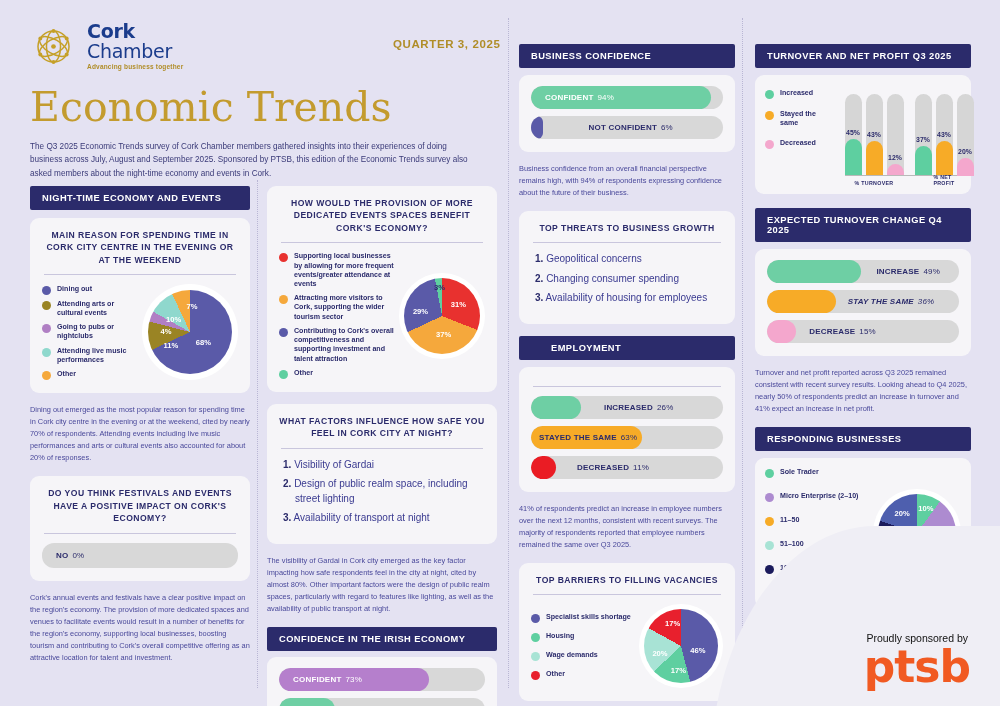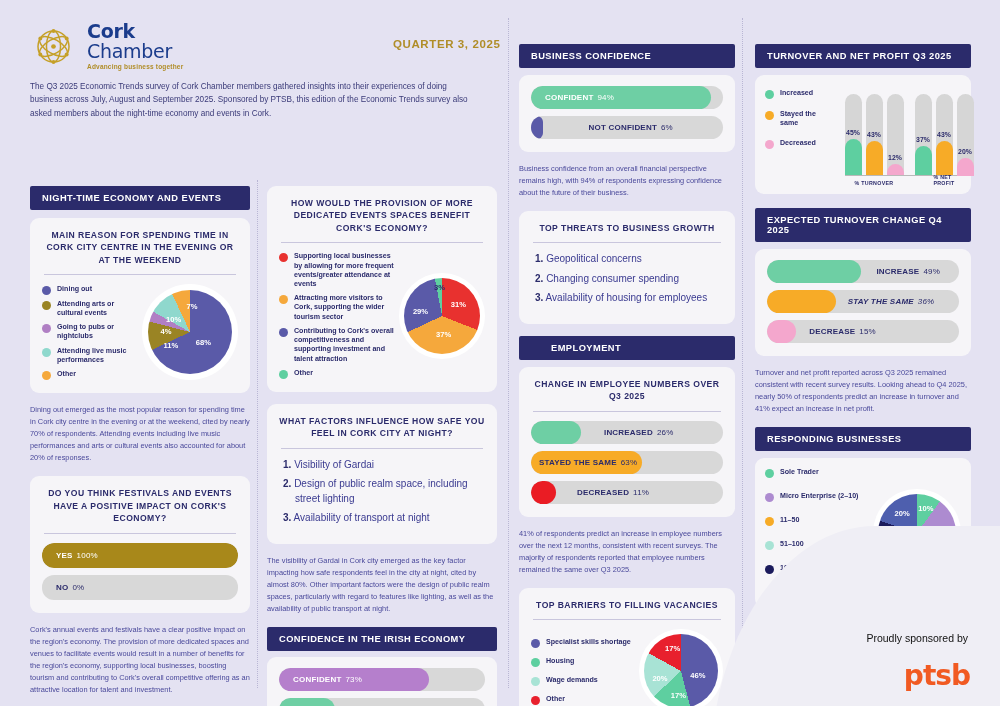--- a/index.html
+++ b/index.html
@@ -125,21 +125,21 @@
     width: 330px; height: 250px; background: #efeef5;
     border-radius: 50% 0 0 0 / 100% 0 0 0;
   }
   .sponsor-txt {
     position: absolute; right: 32px; bottom: 62px;
     font-size: 10.5px; color: #111; font-weight: normal;
   }
   .ptsb {
     position: absolute; right: 30px; bottom: 14px;
     font-family: "DejaVu Sans", sans-serif;
-    font-size: 28px; font-weight: bold; color: #f15a22; letter-spacing: -1px;
+    font-size: 44px; font-weight: bold; color: #f15a22; letter-spacing: -1px;
   }
   .divider-dots {
     position: absolute; top: 180px; bottom: 18px; width: 1px;
     border-left: 1px dotted #b9b6d4;
   }
 </style>
 </head>
 <body>
 
 <div class="page">
@@ -163,20 +163,21 @@
           <circle cx="50" cy="50" r="5"></circle>
         </g>
       </svg>
       <div class="logo-text">
         <span class="l1">Cork</span>
         <span class="l2">Chamber</span>
         <span class="l3">Advancing business together</span>
       </div>
     </div>
     <div class="quarter">QUARTER 3, 2025</div>
+    <div class="big-title">Economic Trends</div>
     <div class="intro">The Q3 2025 Economic Trends survey of Cork Chamber members gathered insights into their experiences of doing business across July, August and September 2025. Sponsored by PTSB, this edition of the Economic Trends survey also asked members about the night-time economy and events in Cork.</div>
   </div>
 
   <div class="divider-dots" style="left:257px;"></div>
   <div class="divider-dots" style="left:508px; top:18px;"></div>
   <div class="divider-dots" style="left:742px; top:18px;"></div>
 
   <div class="col" style="left:30px; top:186px; width:220px;">
     <div class="bar-head">NIGHT-TIME ECONOMY AND EVENTS</div>
 
@@ -218,27 +219,20 @@
         </div>
       </div>
     </div>
 
     <div class="note" style="margin-top:11px;">Dining out emerged as the most popular reason for spending time in Cork city centre in the evening or at the weekend, cited by nearly 70% of respondents. Attending events including live music performances and arts or cultural events also accounted for about 20% of responses.</div>
 
     <div class="card" style="margin-top:12px;">
       <div class="card-title">DO YOU THINK FESTIVALS AND EVENTS HAVE A POSITIVE IMPACT ON CORK'S ECONOMY?</div>
       <div class="rule"></div>
       <div class="hbar" style="height:25px;">
-        <div class="fill" style="width:100%;background:#a8881a;"></div>
-        <div class="lbl" style="left:14px;color:#fff;">
-          <span>YES</span>
-          <span class="pct">100%</span>
-        </div>
-      </div>
-      <div class="hbar" style="height:25px;">
         <div class="fill" style="width:0%;background:#d8d8d8;"></div>
         <div class="lbl" style="left:14px;color:#2b2b6b;">
           <span>NO</span>
           <span class="pct">0%</span>
         </div>
       </div>
     </div>
 
     <div class="note" style="margin-top:11px;">Cork's annual events and festivals have a clear positive impact on the region's economy. The provision of more dedicated spaces and venues to facilitate events would result in a number of benefits for the region's economy, supporting local businesses, boosting tourism and contributing to Cork's overall competitive offering as an attractive location for talent and investment.</div>
   </div>
@@ -340,21 +334,20 @@
       <ol class="rank">
         <li><b>1.</b> <span>Geopolitical concerns</span></li>
         <li><b>2.</b> <span>Changing consumer spending</span></li>
         <li><b>3.</b> <span>Availability of housing for employees</span></li>
       </ol>
     </div>
 
     <div class="bar-head" style="margin-top:12px;padding-left:32px;">EMPLOYMENT</div>
 
     <div class="card" style="margin-top:7px;">
-      <div class="card-title">CHANGE IN EMPLOYEE NUMBERS OVER Q3 2025</div>
       <div class="rule"></div>
       <div class="hbar">
         <div class="fill" style="width:26%;background:#6ecfa4;"></div>
         <div class="lbl" style="left:38%;color:#2b2b6b;">
           <span>INCREASED</span>
           <span class="pct">26%</span>
         </div>
       </div>
       <div class="hbar">
         <div class="fill" style="width:58%;background:#f7ab27;"></div>

